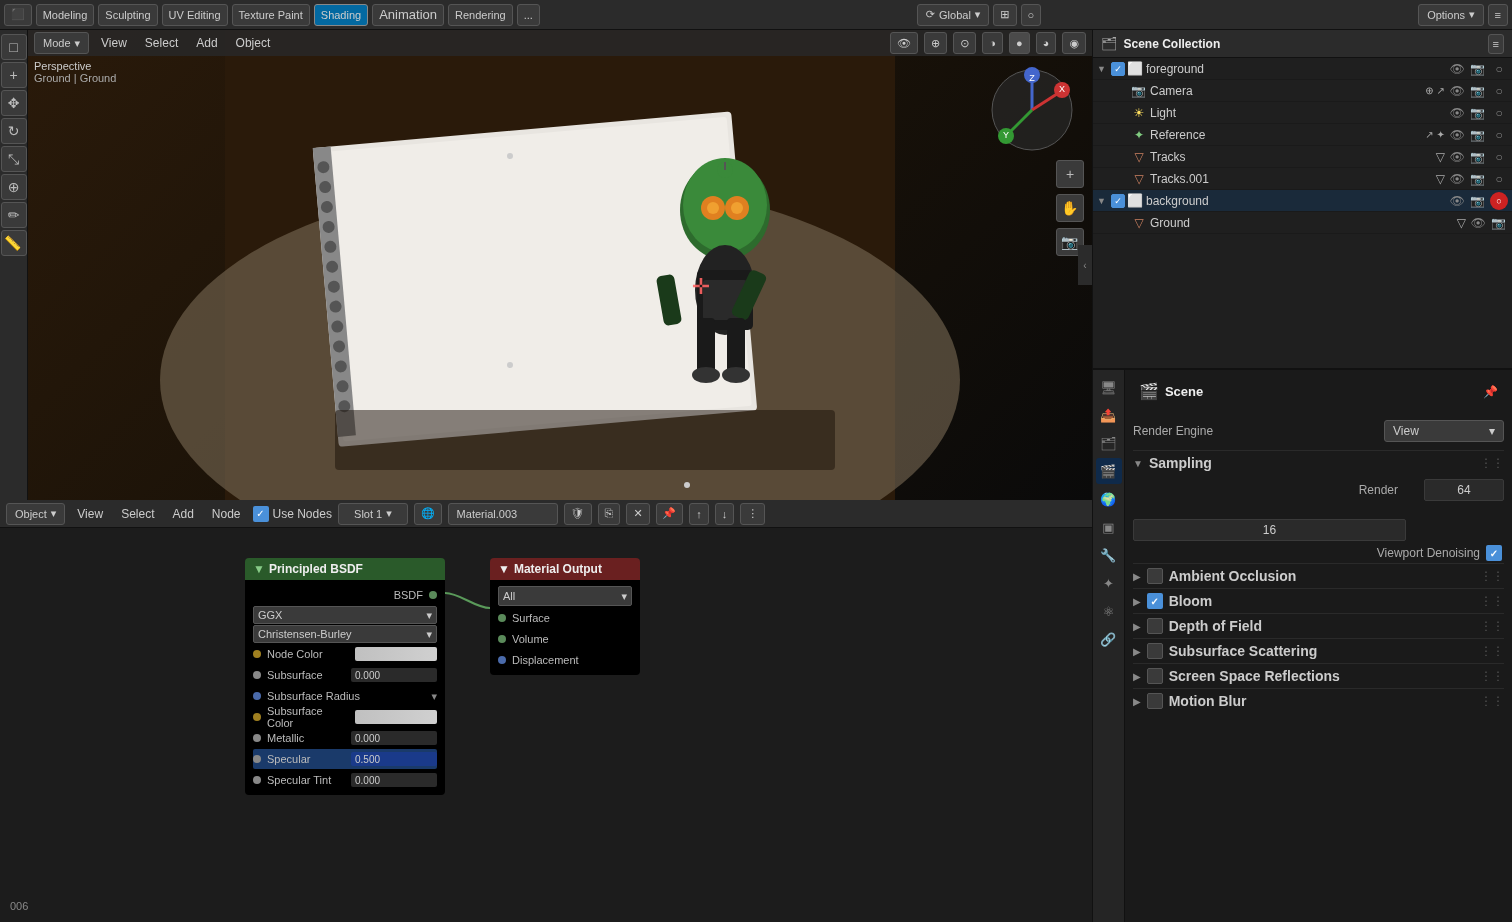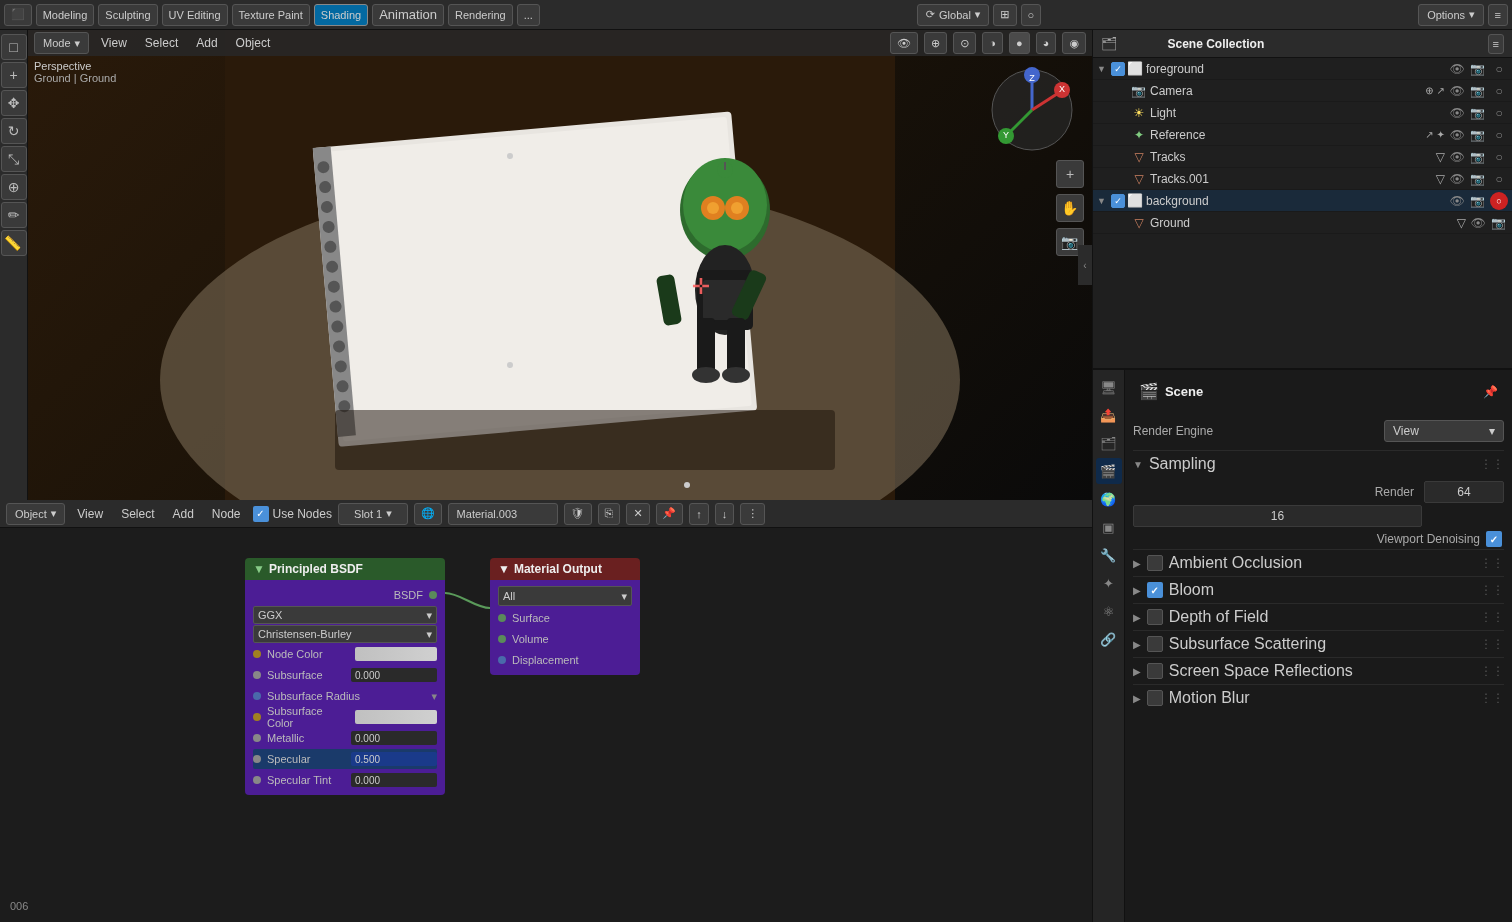--- a/index.html
+++ b/index.html
@@ -209,21 +209,21 @@
     .node-header {
       padding: 4px 8px;
       font-weight: bold;
       font-size: 12px;
       display: flex;
       align-items: center;
       gap: 4px;
     }
 
     .node-body {
-      background: #4c1d95;
+      background: #000000;
       padding: 4px 8px;
     }
 
     .node-row {
       display: flex;
       align-items: center;
       height: 20px;
       gap: 6px;
       margin: 1px 0;
     }
@@ -457,23 +457,23 @@
       cursor: pointer;
       border-top: 1px solid #2a2a2a;
     }
 
     .section-arrow {
       color: #888;
       font-size: 10px;
     }
 
     .section-label {
-      font-size: 16px;
+      font-size: 14px;
       color: #ccc;
-      font-weight: normal;
+      font-weight: bold;
     }
 
     .section-dots {
       margin-left: auto;
       color: #555;
       font-size: 12px;
     }
 
     .viewport-denoising-row {
       display: flex;
@@ -481,21 +481,21 @@
       justify-content: flex-end;
       gap: 6px;
       margin: 2px 0;
       padding-right: 2px;
     }
 
     
     .sampling-grid {
       display: grid;
       grid-template-columns: 1fr 80px;
-      gap: 2px;
+      gap: 18px;
       margin: 4px 0;
     }
 
     .sampling-label {
       color: #aaa;
       font-size: 12px;
       text-align: right;
       padding-right: 8px;
       display: flex;
       align-items: center;
@@ -963,21 +963,21 @@
         <div class="bottom-label">006</div>
       </div>
     </div>
   </div>
 
   <div class="right-panel">
 
     <div class="right-top">
       <div class="outliner-header">
         <span style="color:#aaa; font-size:13px;">🗂</span>
-        <span style="font-size:12px; color:#eee; font-weight:bold;margin-left:44px;">Scene Collection</span>
+        <span style="font-size:12px; color:#eee; font-weight:bold;">Scene Collection</span>
         <div class="spacer"></div>
         <div class="toolbar-btn" style="height:20px; padding:0 4px;">≡</div>
       </div>
 
       <div class="outliner-content">
 
         <div class="outliner-item">
           <span class="outliner-arrow">▼</span>
           <div class="outliner-checkbox-area">
             <div class="checkbox-sm checked">✓</div>

